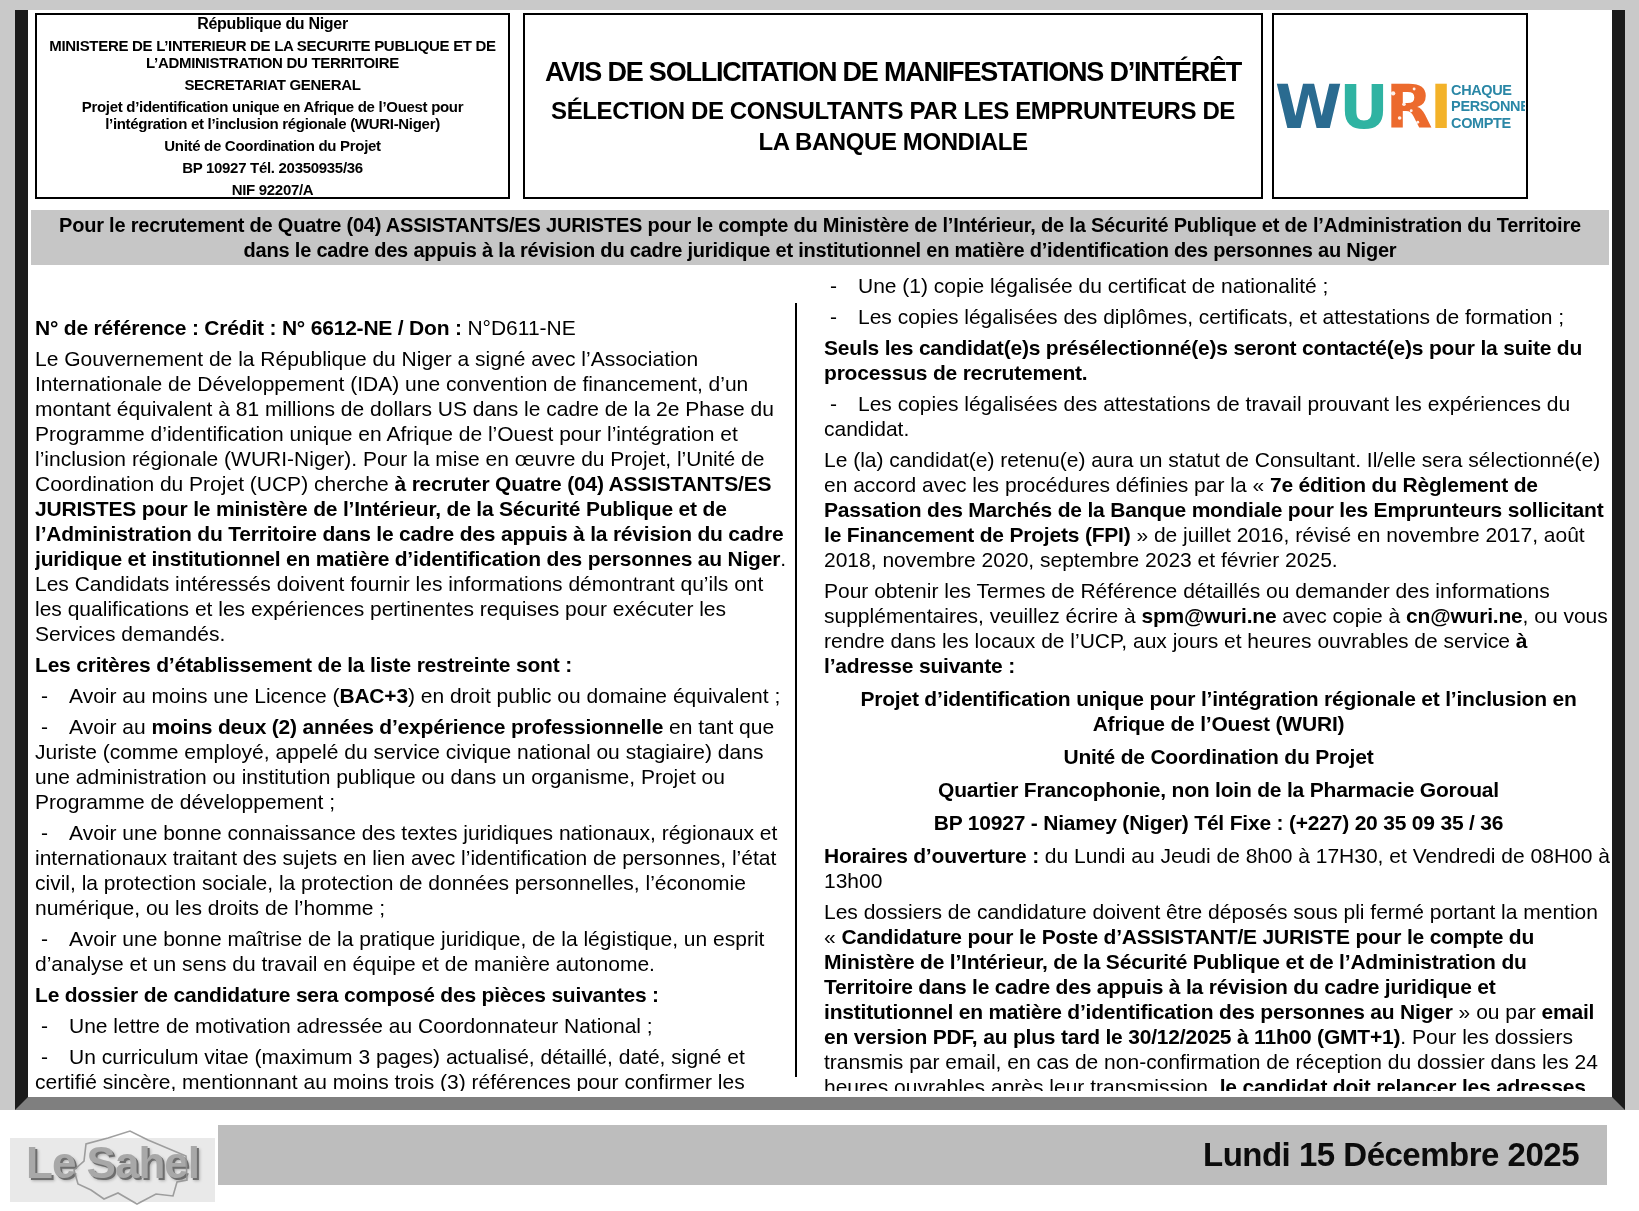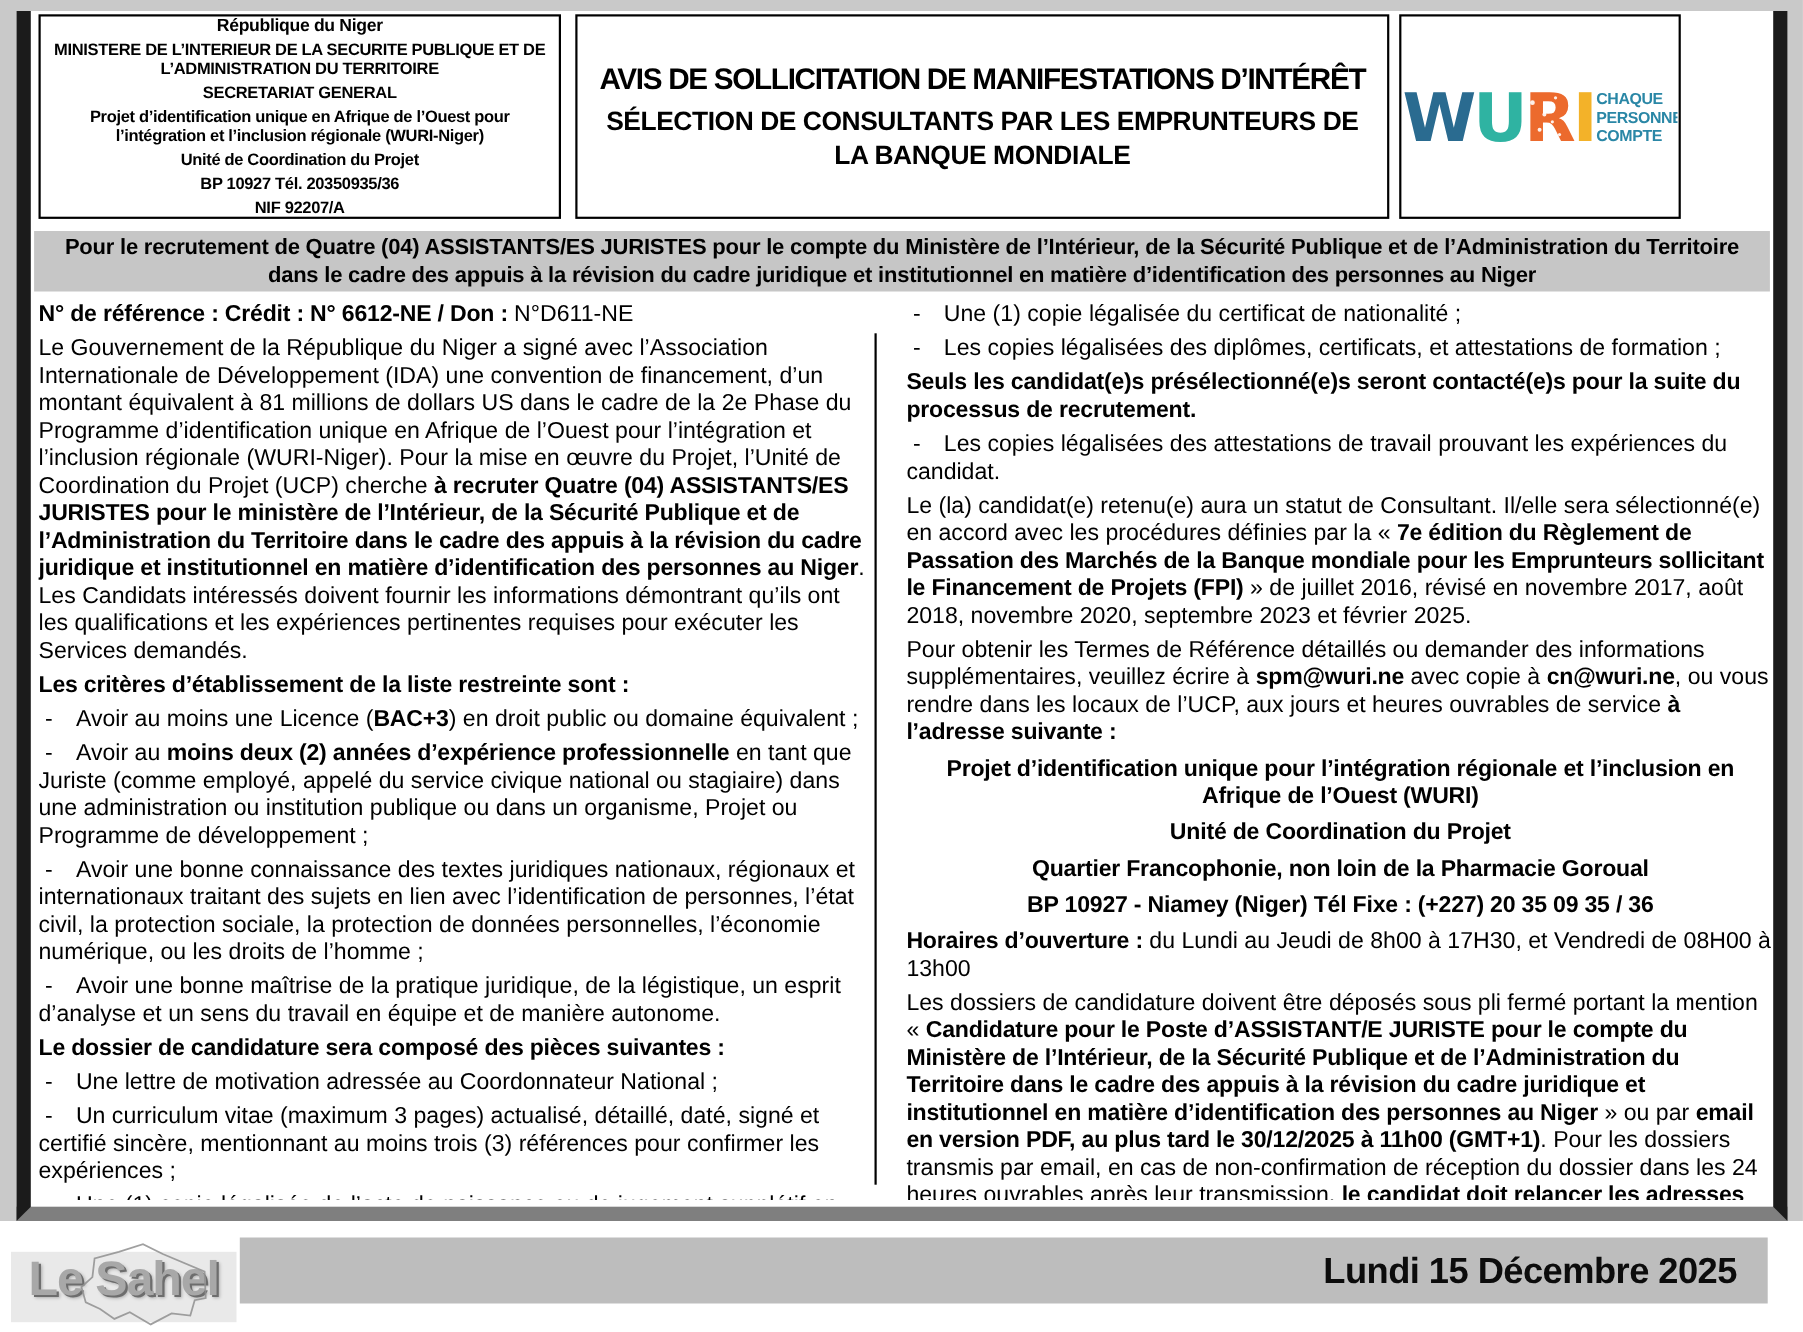--- a/index.html
+++ b/index.html
@@ -29,21 +29,21 @@
 
   
   .banner{
     position:absolute;left:3px;top:200px;width:1578px;height:55px;background:#c6c6c6;
     display:flex;align-items:center;justify-content:center;box-sizing:border-box;padding:2px 26px;
   }
   .banner-text{font-weight:bold;font-size:20px;line-height:25px;text-align:center;letter-spacing:-0.2px;}
 
   
   .columns{position:absolute;left:7px;top:263px;width:1578px;bottom:6px;display:flex;overflow:hidden;}
-  .col-left{width:752px;flex:none;}
+  .col-left{width:752px;flex:none;margin-top:42px;}
   .divider{width:2px;background:#000;flex:none;margin:30px 0 14px 8px;}
   .col-right{flex:1;padding-left:27px;}
 
   .block{font-size:21px;line-height:25px;margin:0 0 6px 0;text-align:left;}
   .block b{letter-spacing:-0.2px;}
   .heading{font-weight:bold;}
   .centered{text-align:center;font-weight:bold;margin:8px 24px;}
   .bullet .dash{display:inline-block;width:34px;padding-left:6px;box-sizing:border-box;}
 
   

